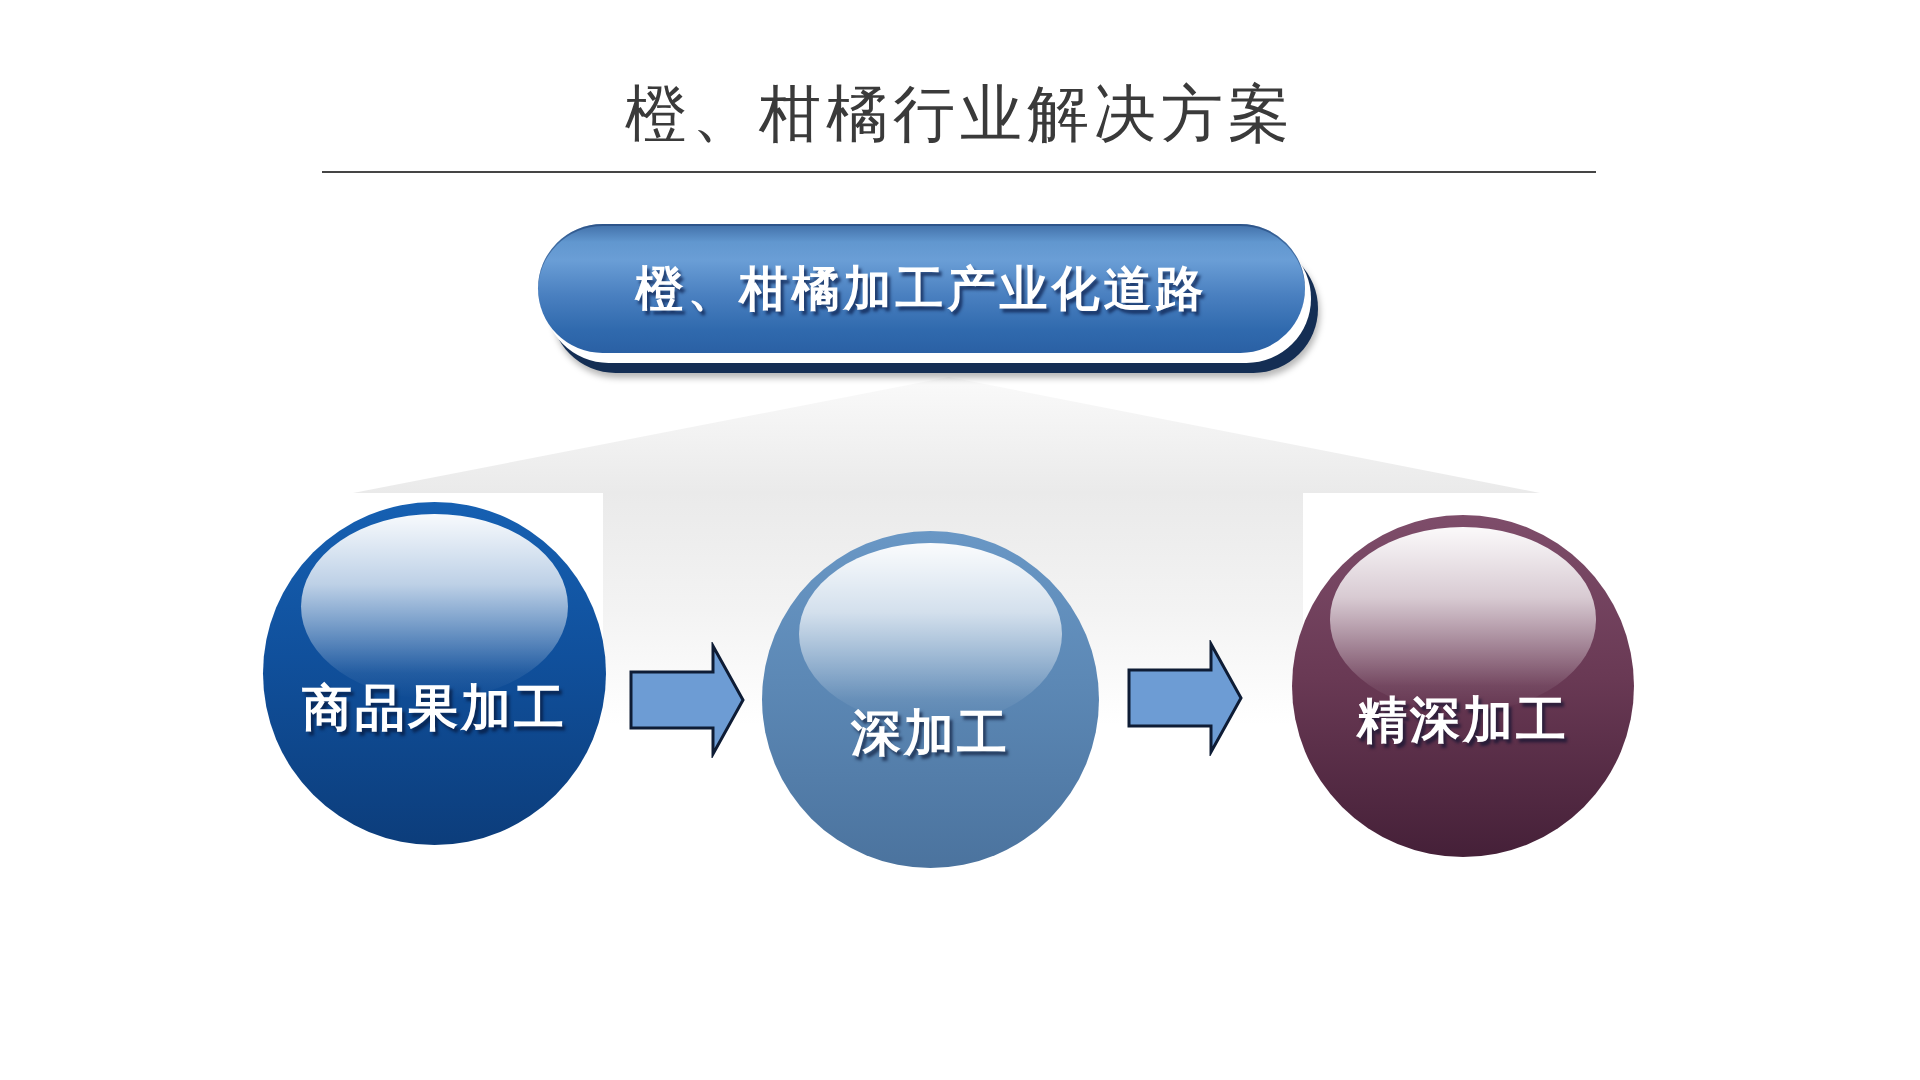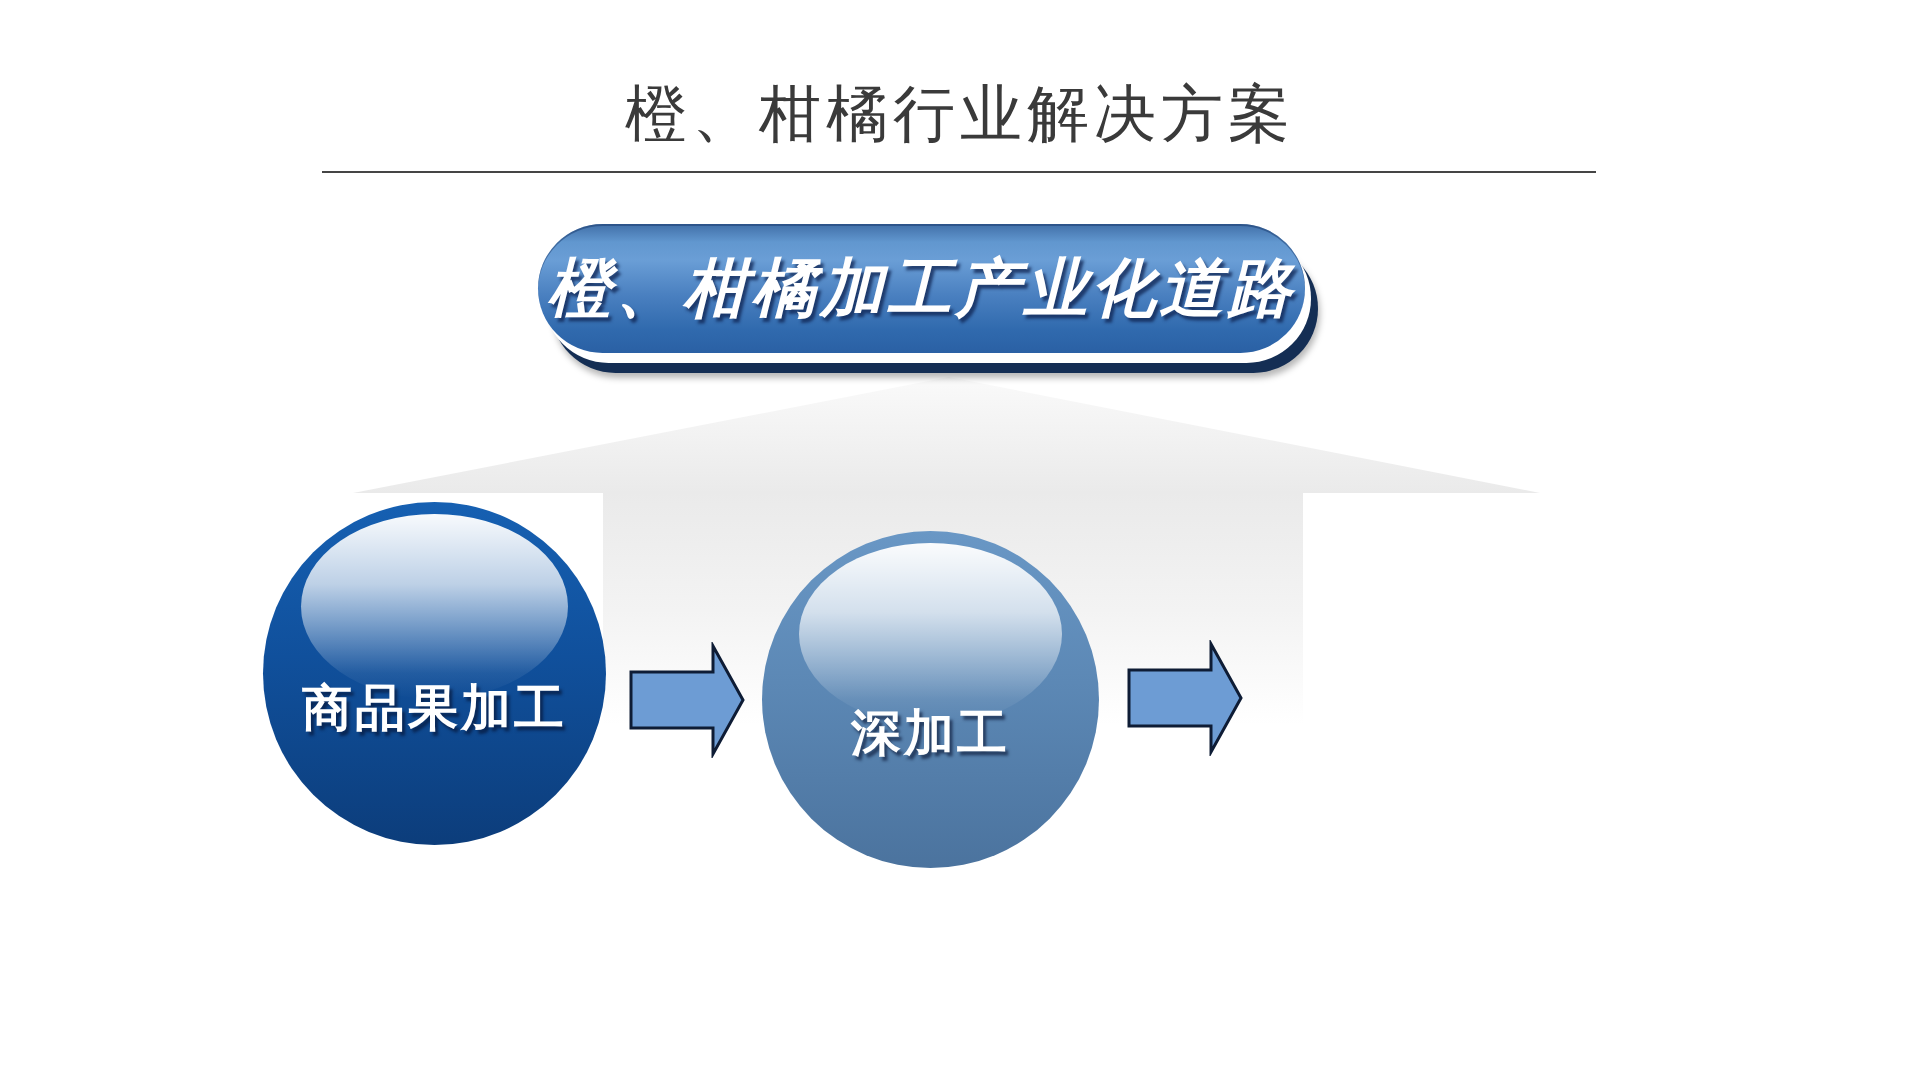--- a/index.html
+++ b/index.html
@@ -42,23 +42,22 @@
   }
   .banner-body{
     position:absolute;left:0;top:0;width:100%;height:100%;
     border-radius:66px;
     background:linear-gradient(180deg,#416fa8 0%,#6197cf 14%,var(--banner-blue-top) 28%,#4a80c0 55%,#306aae 82%,var(--banner-blue-bottom) 100%);
     box-shadow:inset 0 2px 0 rgba(20,50,100,0.45);
     display:flex;align-items:center;justify-content:center;
   }
   .banner-text{
     font-family:"DejaVu Serif","Liberation Serif",serif;font-weight:bold;
-    font-size:64px;letter-spacing:4px;color:#ffffff;white-space:nowrap;
+    font-size:48px;letter-spacing:4px;color:#ffffff;white-space:nowrap;
     text-shadow:3px 4px 3px rgba(15,35,80,0.75);
-    font-style:italic;
   }
   
   .sphere{position:absolute;border-radius:50%;z-index:2;text-decoration:underline;}
   .sphere::before{
     content:"";position:absolute;left:11%;top:3.5%;width:78%;height:54%;
     border-radius:50%;
     background:linear-gradient(180deg,rgba(255,255,255,0.97) 0%,rgba(255,255,255,0.72) 38%,rgba(255,255,255,0.08) 86%,rgba(255,255,255,0) 100%);
   }
   .s1{left:263px;top:502px;width:343px;height:343px;
       background:linear-gradient(180deg,var(--sphere1-top) 0%,#10509c 45%,var(--sphere1-bottom) 100%);}
@@ -109,14 +108,17 @@
   </svg>
 
   <div class="sphere s2">
     <span class="sphere-label">深加工</span>
   </div>
 
   <svg class="flow-arrow a2" viewBox="0 0 118 116" aria-hidden="true">
     <polygon points="2,30 84,30 84,4 114,58 84,112 84,86 2,86"></polygon>
   </svg>
 
+  <div class="sphere s3">
+    <span class="sphere-label">精深加工</span>
+  </div>
 
 </div>
 
 </body></html>

